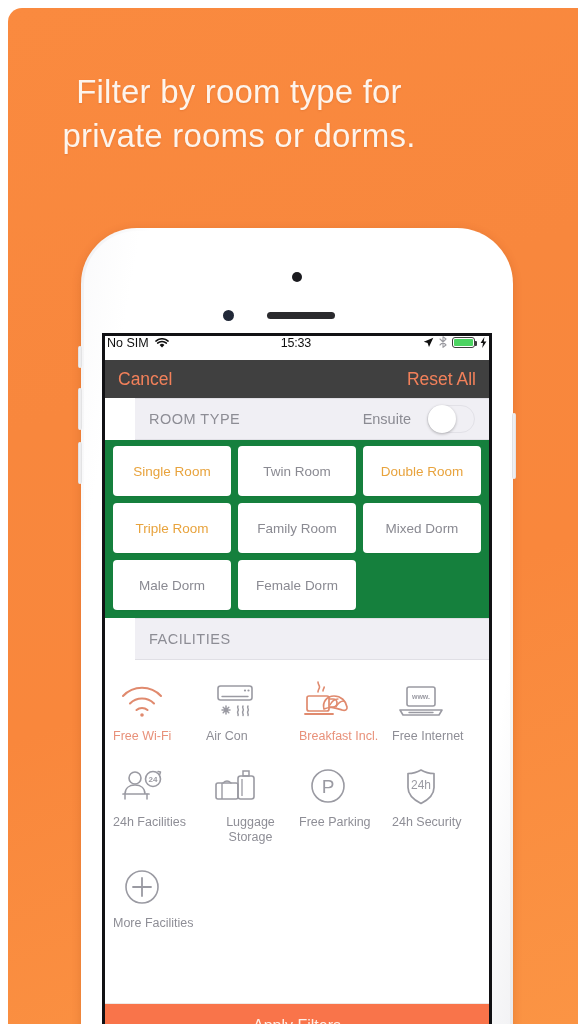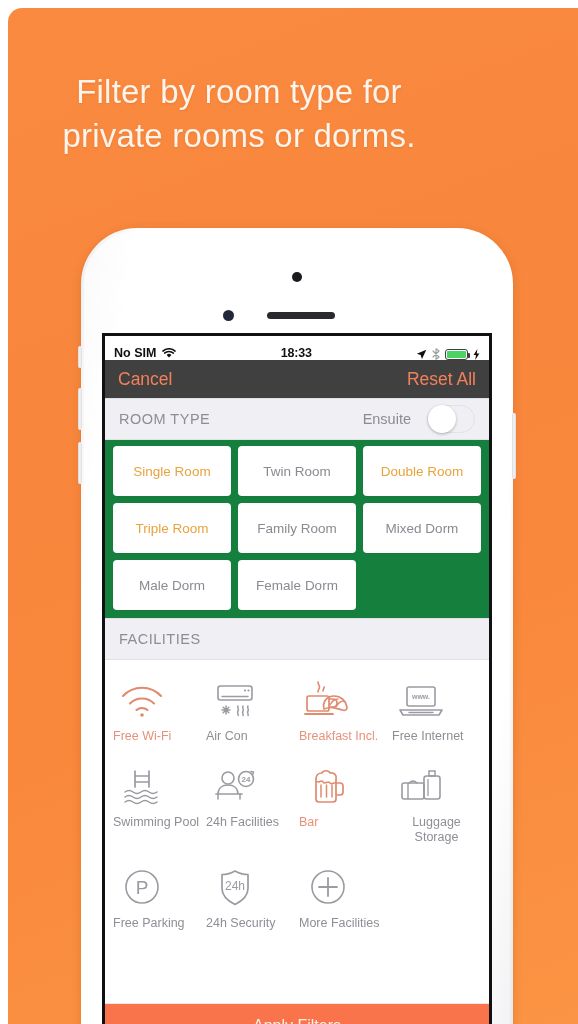--- a/index.html
+++ b/index.html
@@ -84,23 +84,23 @@
     width:390px; height:715px;
     background:#ffffff;
     border:3px solid #111114;
     border-bottom:none;
     overflow:hidden;
   }
 
   
   #statusbar{
     height:24px;
-    display:flex; align-items:flex-end;
-    padding:0 9px;
-    font-size:12.5px; font-weight:bold; color:#101010;
+    display:flex; align-items:flex-start;
+    padding:0 2px;
+    font-size:12.5px; font-weight:normal; color:#101010;
     background:#ffffff;
   }
   #sb-left{ display:flex; align-items:center; gap:6px; }
   #sb-center{ flex:1; text-align:center; letter-spacing:-.2px; }
   #sb-right{ display:flex; align-items:center; gap:5px; }
   .batt{
     width:23px; height:11px;
     border:1.3px solid #3f3f3f; border-radius:3px;
     position:relative; padding:1px;
   }
@@ -124,20 +124,21 @@
   .section-head{
     background:#f0eff4;
     border-top:1px solid #e0dfe5;
     border-bottom:1px solid #e0dfe5;
     padding:8px 14px;
     height:42px;
     display:flex; align-items:center; justify-content:space-between;
     font-size:14.5px;
     color:#8d8d95;
     letter-spacing:.5px;
+    margin-left:30px;
   }
   .ensuite-wrap{ display:flex; align-items:center; gap:16px; }
   .ensuite-label{ font-size:14.5px; color:#8b8b93; letter-spacing:0; }
   .toggle{
     width:48px; height:28px; border-radius:14px;
     background:#f0eff4; border:1px solid #e2e1e7;
     position:relative;
   }
   .toggle .knob{
     position:absolute; left:0px; top:-1px;
@@ -229,21 +230,21 @@
 
       <div id="statusbar">
         <div id="sb-left">
           <span>No SIM</span>
           <svg width="14" height="11" viewBox="0 0 14 11">
             <path d="M7 9.6 L4.6 6.9 a3.6 3.6 0 0 1 4.8 0 Z" fill="#101010"></path>
             <path d="M2.6 5.1 a6.5 6.5 0 0 1 8.8 0" stroke="#101010" stroke-width="1.5" fill="none" stroke-linecap="round"></path>
             <path d="M0.9 3.1 a9 9 0 0 1 12.2 0" stroke="#101010" stroke-width="1.5" fill="none" stroke-linecap="round"></path>
           </svg>
         </div>
-        <div id="sb-center">18:33</div>
+        <div id="sb-center">15:33</div>
         <div id="sb-right">
           <svg width="11" height="11" viewBox="0 0 11 11">
             <path d="M10.3 0.7 L0.8 4.8 L4.6 6.1 L6 10 Z" fill="#101010"></path>
           </svg>
           <svg width="8" height="12" viewBox="0 0 8 12">
             <path d="M1 3 L7 9 L4 11.3 V0.7 L7 3 L1 9" stroke="#9b9ba1" stroke-width="1.1" fill="none" stroke-linejoin="round" stroke-linecap="round"></path>
           </svg>
           <span class="batt">
               <i></i>
             </span>
@@ -351,59 +352,36 @@
             <svg width="50" height="36" viewBox="0 0 50 36" fill="none">
               <rect x="11" y="4" width="28" height="19" rx="2" class="gray" stroke-width="1.6"></rect>
               <text x="25" y="16" font-family="Liberation Sans, sans-serif" font-size="7" font-weight="bold" fill="#9a9aa2" text-anchor="middle">www.</text>
               <path d="M4 27 h42 l-3 5 H7 Z" class="gray" stroke-width="1.6" stroke-linejoin="round"></path>
               <path d="M13 29.5 h24" class="gray" stroke-width="1.4" stroke-linecap="round"></path>
             </svg>
           </span>
           <span class="cap">Free Internet</span>
         </div>
 
-        <div class="fac">
-          <span class="glyph">
-            <svg width="46" height="40" viewBox="0 0 46 40" fill="none">
-              <path d="M16 4 v16 M30 4 v16 M16 9 h14 M16 15 h14" class="gray" stroke-width="1.7" stroke-linecap="round"></path>
-              <path d="M6 25 q4-3 8 0 t8 0 t8 0 t8 0" class="gray" stroke-width="1.5" stroke-linecap="round"></path>
-              <path d="M6 30 q4-3 8 0 t8 0 t8 0 t8 0" class="gray" stroke-width="1.5" stroke-linecap="round"></path>
-              <path d="M6 35 q4-3 8 0 t8 0 t8 0 t8 0" class="gray" stroke-width="1.5" stroke-linecap="round"></path>
-            </svg>
-          </span>
-          <span class="cap">Swimming Pool</span>
-        </div>
 
         <div class="fac">
           <span class="glyph">
             <svg width="50" height="40" viewBox="0 0 50 40" fill="none">
               <circle cx="18" cy="11" r="6" class="gray" stroke-width="1.6"></circle>
               <path d="M8 27 c0-6 4.5-9 10-9 c5.5 0 10 3 10 9" class="gray" stroke-width="1.6"></path>
               <path d="M6 27 h26" class="gray" stroke-width="1.7" stroke-linecap="round"></path>
               <path d="M8 27 v5 M30 27 v5" class="gray" stroke-width="1.5" stroke-linecap="round"></path>
               <circle cx="36" cy="12" r="7.5" class="gray" stroke-width="1.6"></circle>
               <text x="36" y="15" font-family="Liberation Sans, sans-serif" font-size="8" font-weight="bold" fill="#9a9aa2" text-anchor="middle">24</text>
               <path d="M41 4.5 l2.5 .5 -.8 2.6" class="gray" stroke-width="1.5" stroke-linecap="round" stroke-linejoin="round"></path>
             </svg>
           </span>
           <span class="cap">24h Facilities</span>
         </div>
 
-        <div class="fac sel">
-          <span class="glyph">
-            <svg width="42" height="40" viewBox="0 0 42 40" fill="none">
-              <path d="M9 12 c0-4 3-6 6-6 c1-3 7-3 8 0 c4-1 7 2 6 6" class="orange" stroke-width="1.7" stroke-linejoin="round"></path>
-              <path d="M9 12 v20 a3 3 0 0 0 3 3 h14 a3 3 0 0 0 3-3 V12" class="orange" stroke-width="1.7"></path>
-              <path d="M29 16 h4 a3 3 0 0 1 3 3 v6 a3 3 0 0 1 -3 3 h-4" class="orange" stroke-width="1.7"></path>
-              <path d="M14 18 v12 M19.5 18 v12 M25 18 v12" class="orange" stroke-width="1.5" stroke-linecap="round"></path>
-              <path d="M9 14 c3 3 5-2 7 1 c2 3 5-2 7 1 c2 2 4-1 6 0" class="orange" stroke-width="1.5"></path>
-            </svg>
-          </span>
-          <span class="cap">Bar</span>
-        </div>
 
         <div class="fac">
           <span class="glyph">
             <svg width="48" height="40" viewBox="0 0 48 40" fill="none">
               <path d="M12 16 q4-4 8 0" class="gray" stroke-width="1.5" stroke-linecap="round"></path>
               <rect x="5" y="16" width="22" height="16" rx="2" class="gray" stroke-width="1.6"></rect>
               <path d="M11 16 v16" class="gray" stroke-width="1.4"></path>
               <path d="M32 4 h6 v5 h-6 z" class="gray" stroke-width="1.5"></path>
               <rect x="27" y="9" width="16" height="23" rx="2.5" class="gray" stroke-width="1.6"></rect>
               <path d="M31 12 v17" class="gray" stroke-width="1.3"></path>

